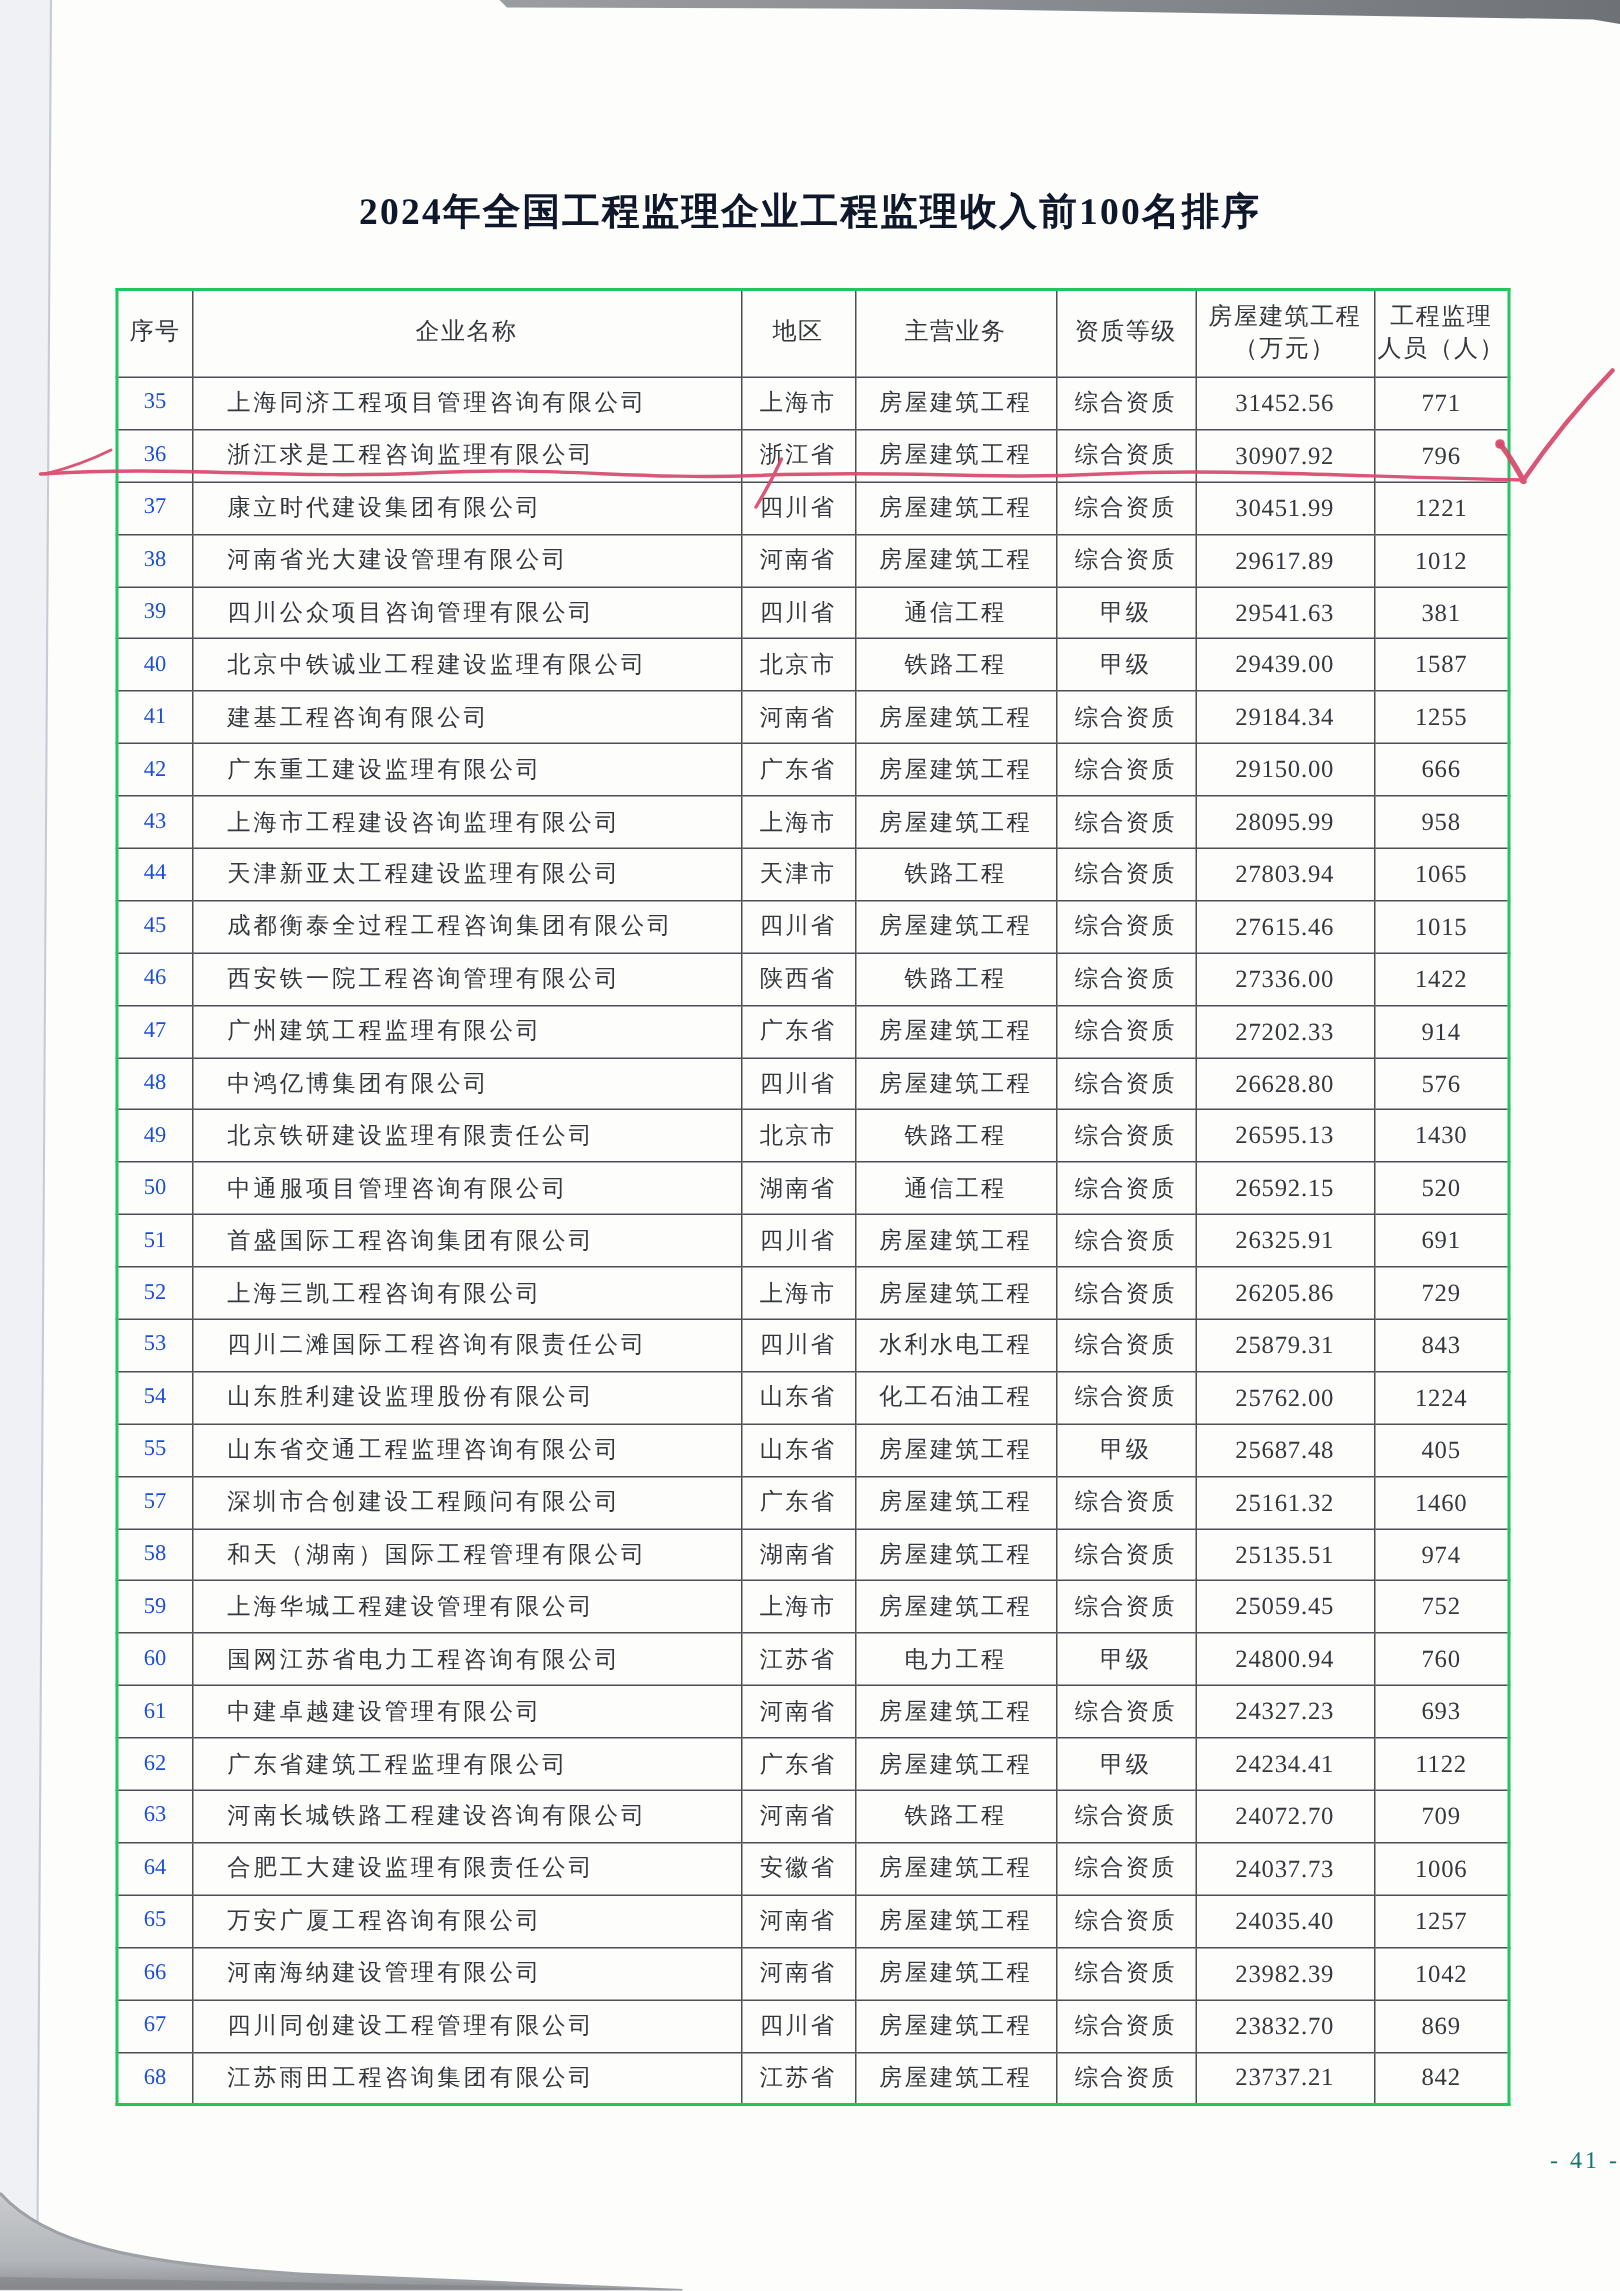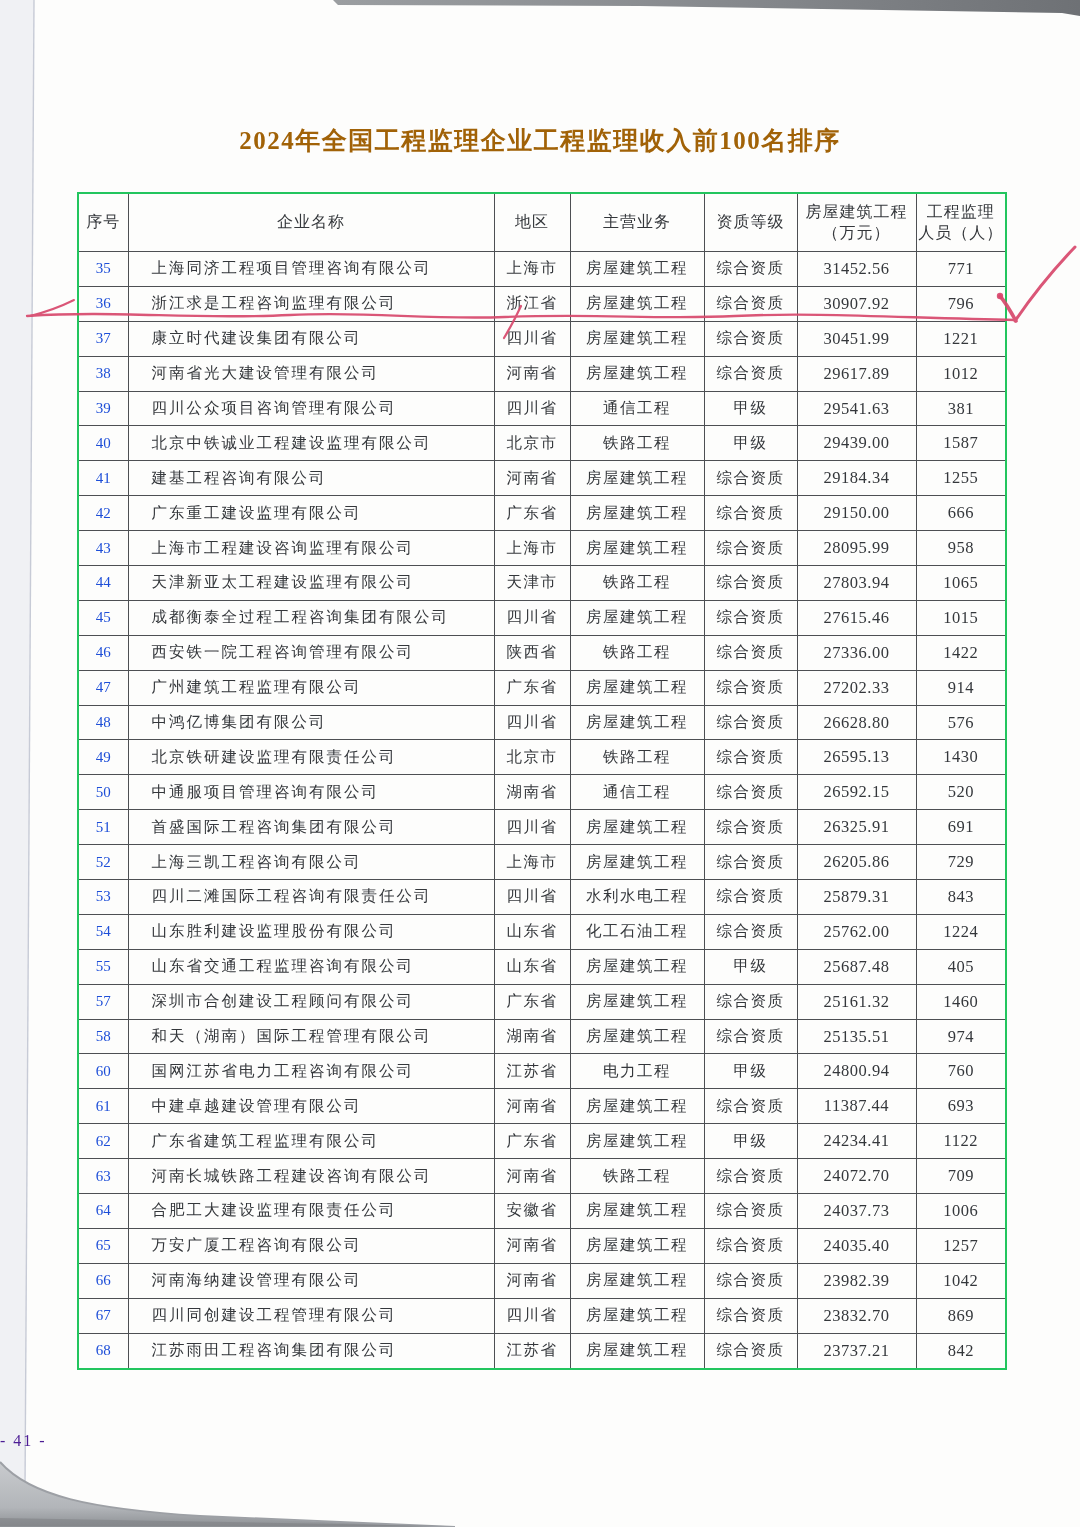--- a/index.html
+++ b/index.html
@@ -6,21 +6,21 @@
   body{
     width:1080px;height:1527px;position:relative;overflow:hidden;
     background:#fdfdfc;
     font-family:"Liberation Serif", serif;
   }
   .artifact-layer{position:absolute;left:0;top:0;z-index:0;pointer-events:none;}
   .annotation-layer{position:absolute;left:0;top:0;z-index:6;pointer-events:none;}
 
   .page-title{
     position:absolute;top:124px;left:0;width:1080px;z-index:2;
-    text-align:center;font-size:25px;font-weight:bold;color:#a16207;
+    text-align:center;font-size:25px;font-weight:bold;color:#0f172a;
     letter-spacing:1.5px;
   }
 
   .doc-table{
     position:absolute;top:192px;left:77px;width:928px;z-index:1;
     border-collapse:collapse;table-layout:fixed;
     color:#34373b;
     border:2px solid #22c55e;
   }
   .doc-table th,.doc-table td{
@@ -43,21 +43,21 @@
   }
   td.cell-company{
     text-align:left;padding-left:23px;letter-spacing:2px;font-size:15.5px;
   }
   td.cell-region,td.cell-business,td.cell-qualification{letter-spacing:1.5px;}
   td.cell-rank{font-size:15px;color:#1d4ed8;}
   td.cell-income,td.cell-staff{font-size:16.5px;letter-spacing:.5px;}
 
   .page-number{
     position:absolute;top:1432px;left:0;width:1080px;z-index:2;
-    text-align:left;font-size:16px;color:#4c1d95;letter-spacing:2px;
+    text-align:right;font-size:16px;color:#0f766e;letter-spacing:2px;
   }
 </style>
 </head>
 <body>
 
 <svg class="artifact-layer" width="1080" height="1527" viewBox="0 0 1080 1527">
   <defs>
     <linearGradient id="topGrad" x1="0" y1="0" x2="1" y2="0">
       <stop offset="0" stop-color="#9b9ea1"></stop>
       <stop offset="0.6" stop-color="#83868a"></stop>
@@ -308,35 +308,44 @@
       <tr>
         <td class="cell-rank">58</td>
         <td class="cell-company">和天（湖南）国际工程管理有限公司</td>
         <td class="cell-region">湖南省</td>
         <td class="cell-business">房屋建筑工程</td>
         <td class="cell-qualification">综合资质</td>
         <td class="cell-income">25135.51</td>
         <td class="cell-staff">974</td>
       </tr>
       <tr>
+        <td class="cell-rank">59</td>
+        <td class="cell-company">上海华城工程建设管理有限公司</td>
+        <td class="cell-region">上海市</td>
+        <td class="cell-business">房屋建筑工程</td>
+        <td class="cell-qualification">综合资质</td>
+        <td class="cell-income">25059.45</td>
+        <td class="cell-staff">752</td>
+      </tr>
+      <tr>
         <td class="cell-rank">60</td>
         <td class="cell-company">国网江苏省电力工程咨询有限公司</td>
         <td class="cell-region">江苏省</td>
         <td class="cell-business">电力工程</td>
         <td class="cell-qualification">甲级</td>
         <td class="cell-income">24800.94</td>
         <td class="cell-staff">760</td>
       </tr>
       <tr>
         <td class="cell-rank">61</td>
         <td class="cell-company">中建卓越建设管理有限公司</td>
         <td class="cell-region">河南省</td>
         <td class="cell-business">房屋建筑工程</td>
         <td class="cell-qualification">综合资质</td>
-        <td class="cell-income">11387.44</td>
+        <td class="cell-income">24327.23</td>
         <td class="cell-staff">693</td>
       </tr>
       <tr>
         <td class="cell-rank">62</td>
         <td class="cell-company">广东省建筑工程监理有限公司</td>
         <td class="cell-region">广东省</td>
         <td class="cell-business">房屋建筑工程</td>
         <td class="cell-qualification">甲级</td>
         <td class="cell-income">24234.41</td>
         <td class="cell-staff">1122</td>

